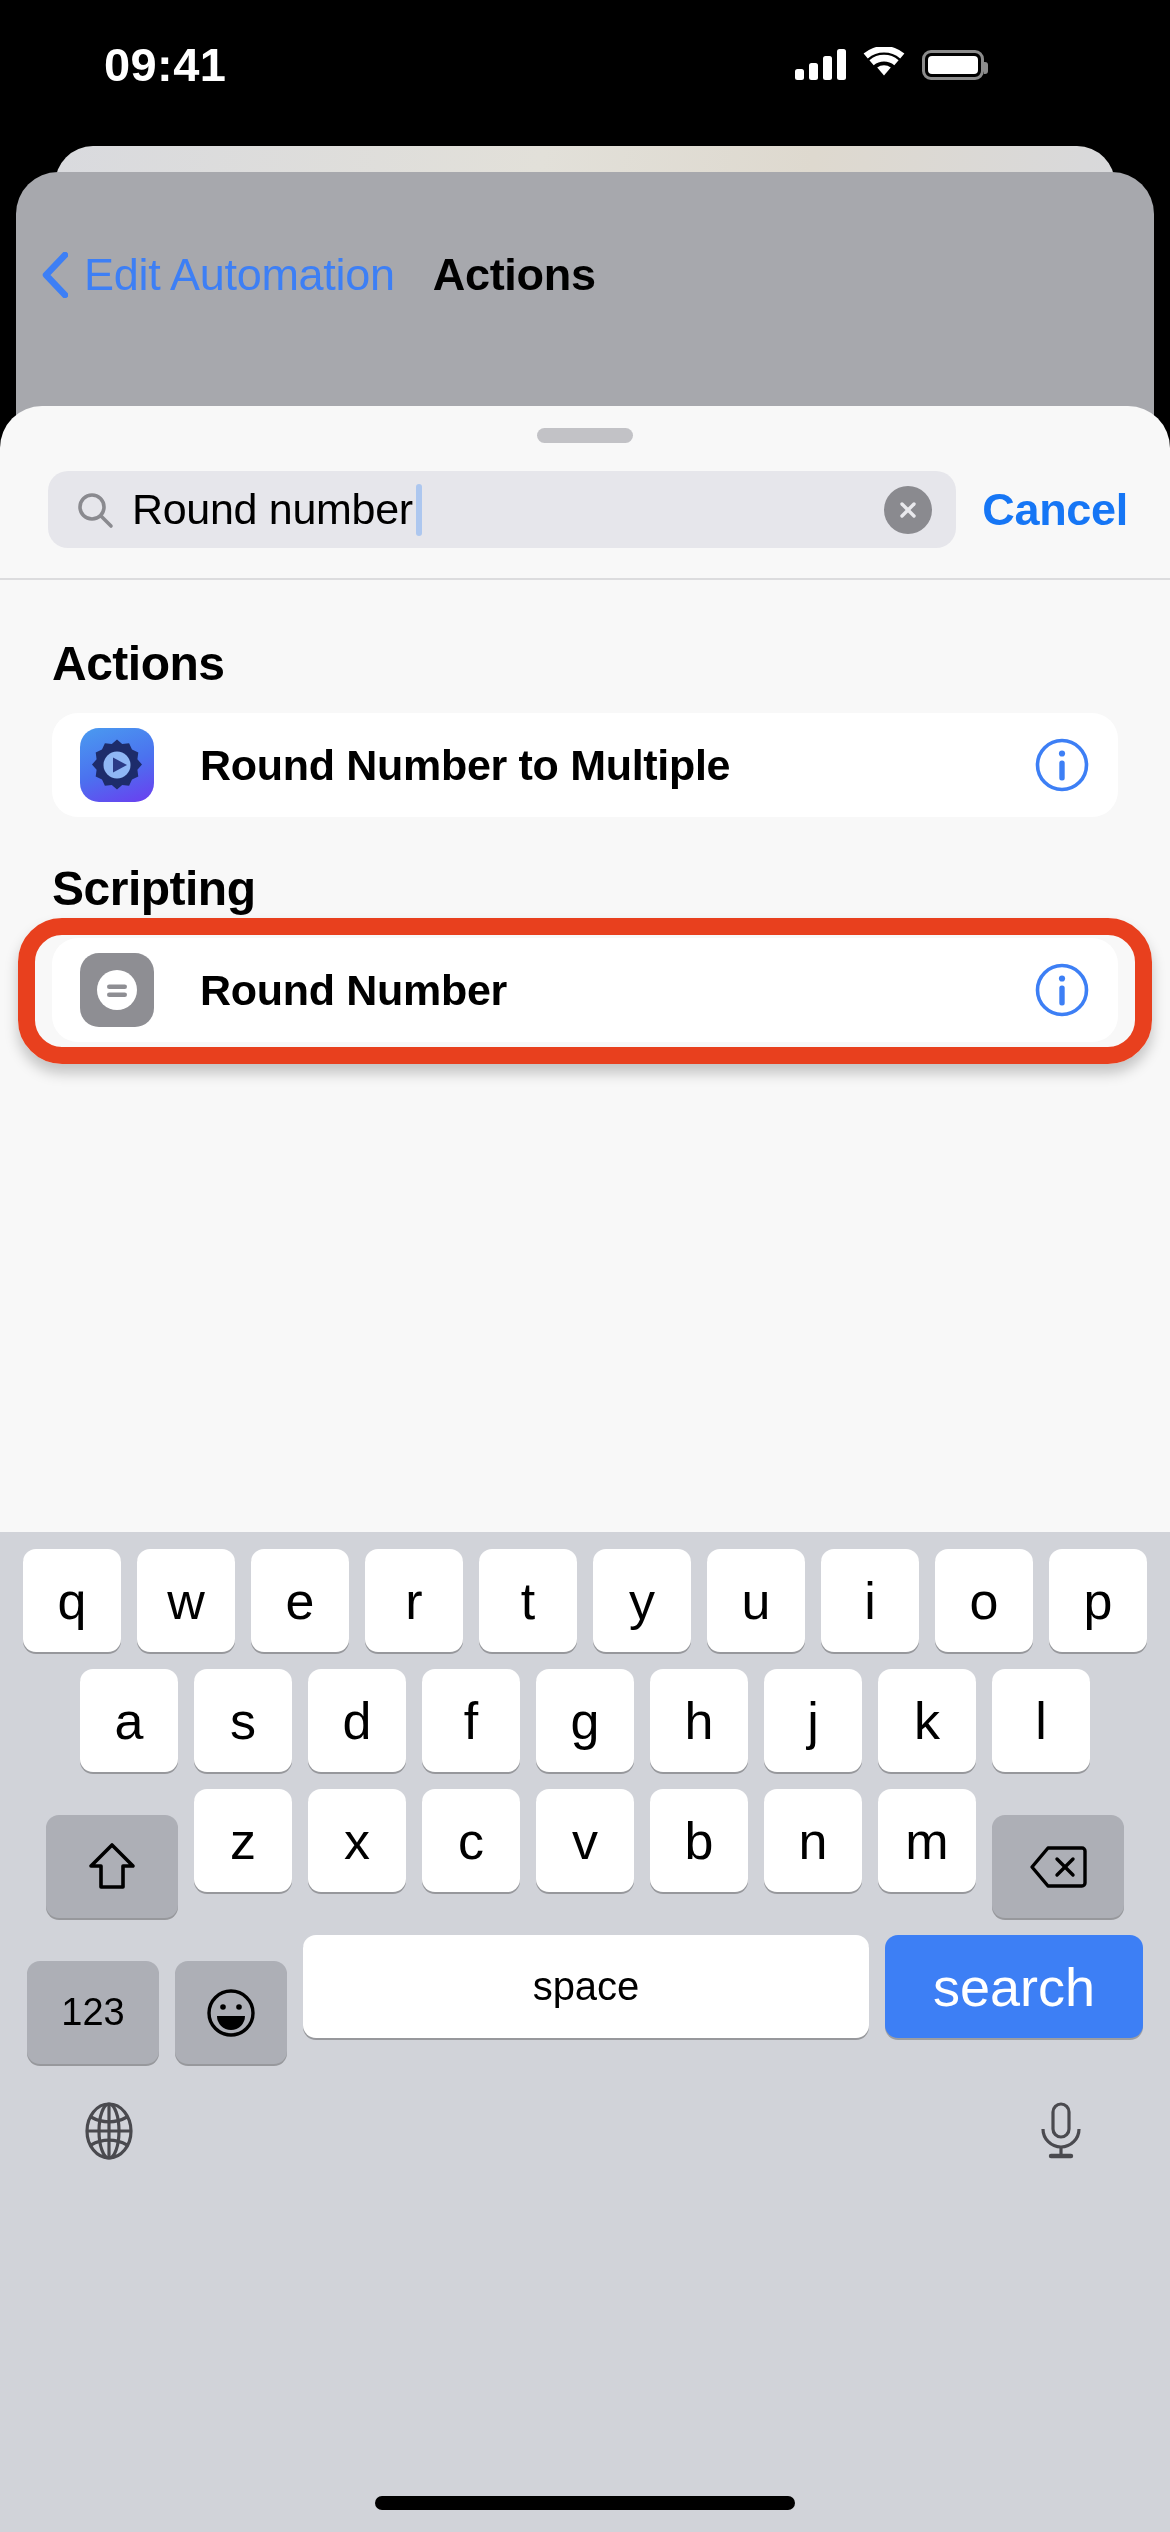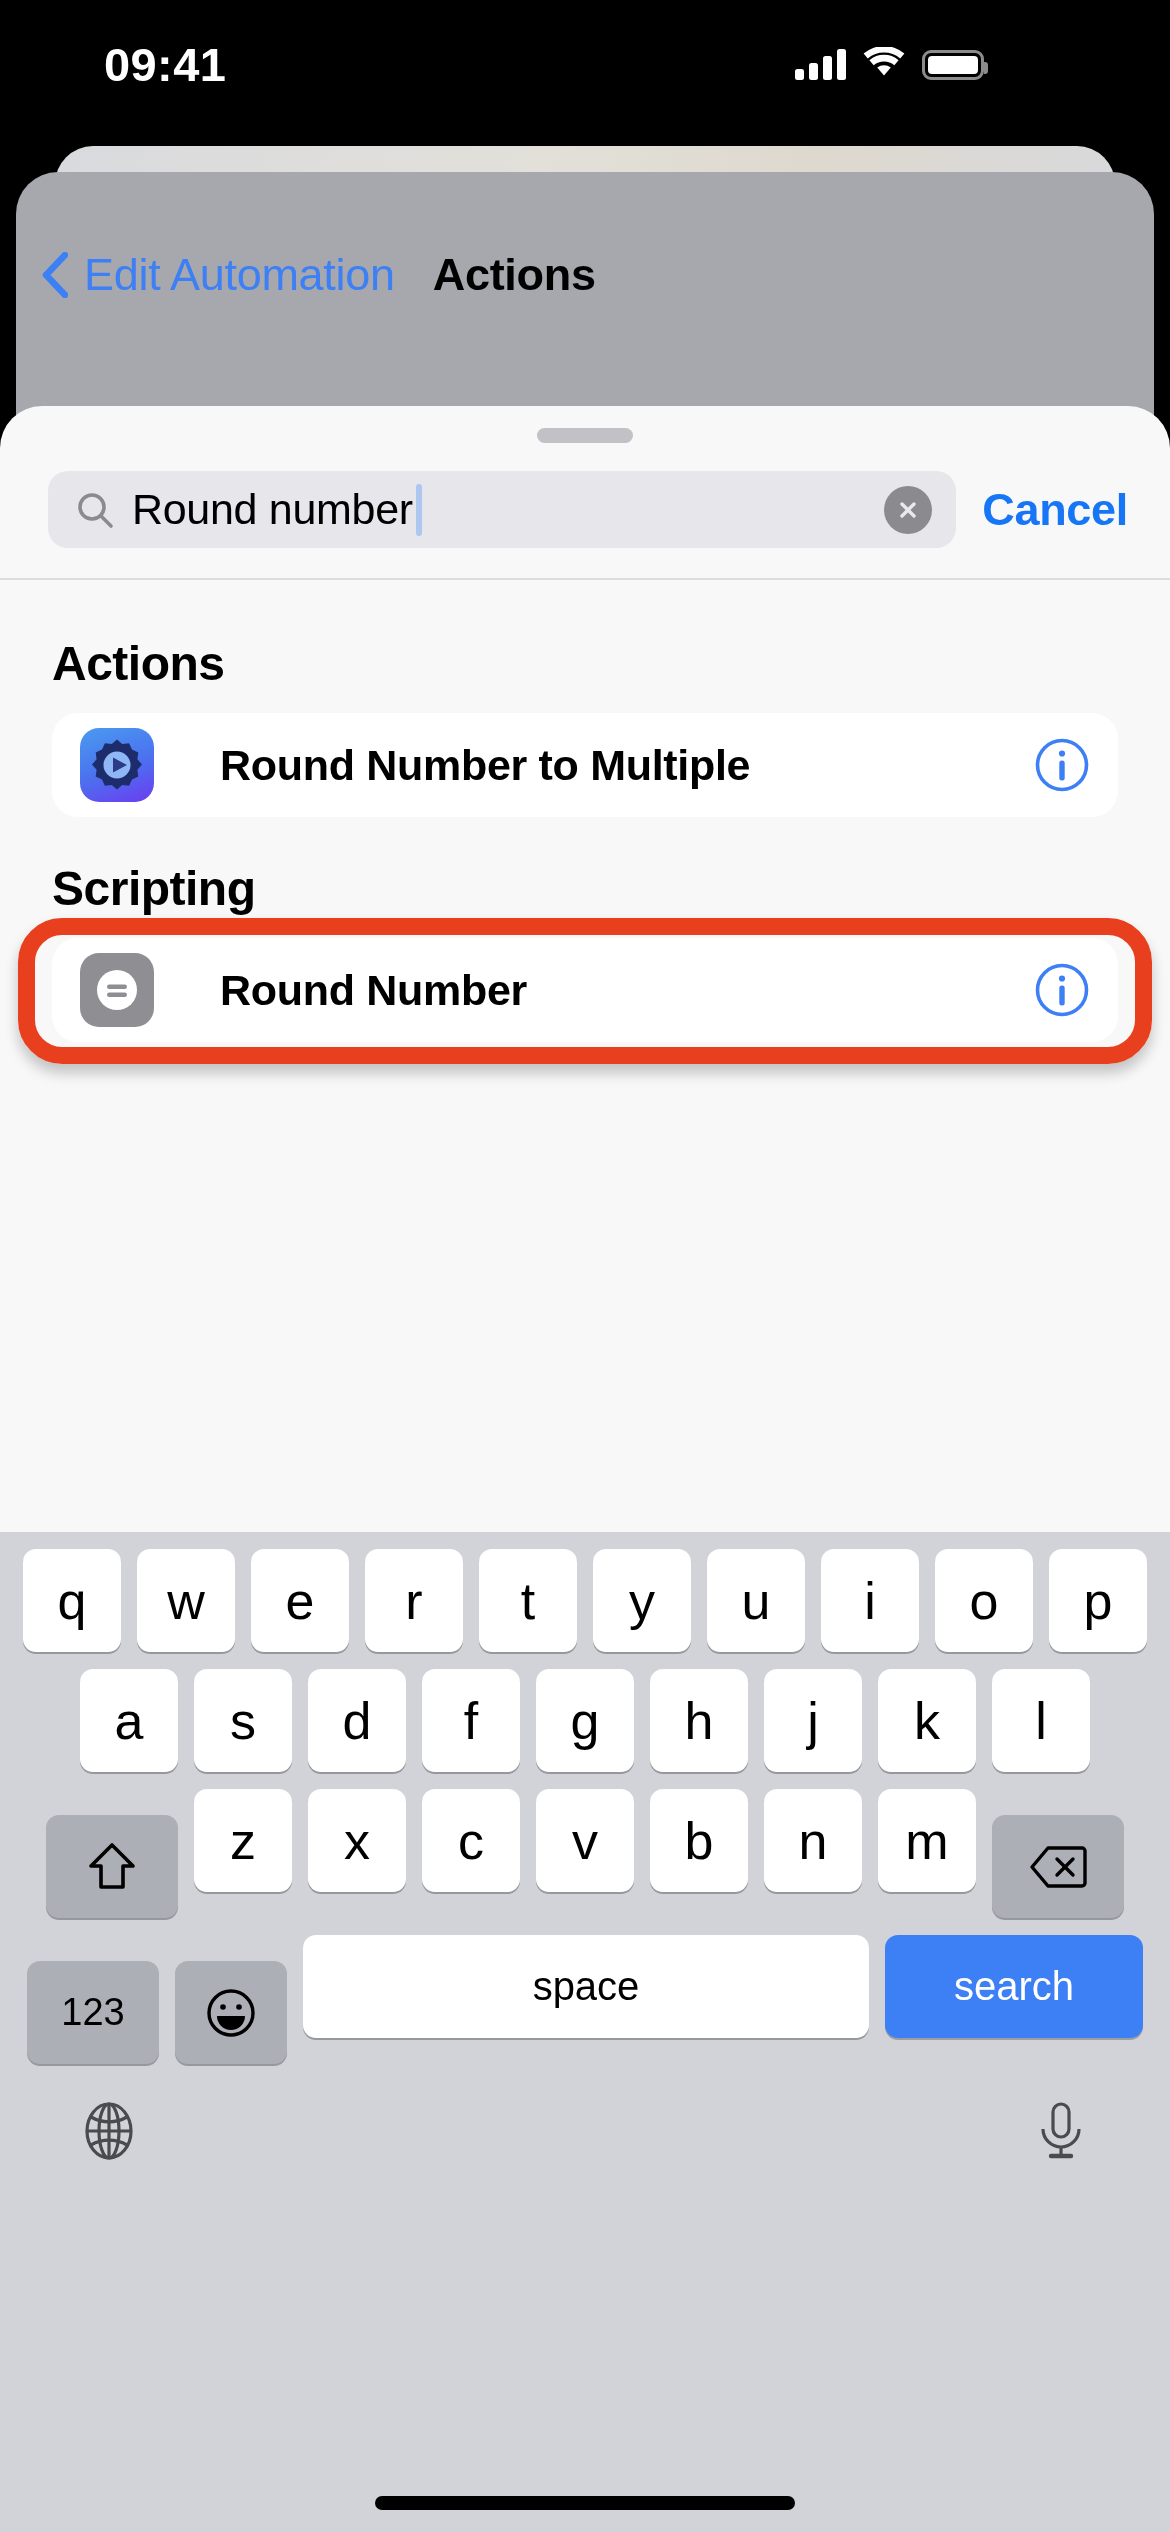--- a/index.html
+++ b/index.html
@@ -111,21 +111,21 @@
 
   
   .results { padding-top: 12px; }
   .section-header {
     font-size: 48px; font-weight: 700; color: #000; letter-spacing: -0.5px;
     padding: 44px 0 22px 52px;
   }
   .section-header.scripting { padding-top: 44px; }
   .result-card {
     margin: 0 52px; background: #fff; border-radius: 26px; height: 104px;
-    display: flex; align-items: center; padding: 0 28px 0 28px; gap: 20px;
+    display: flex; align-items: center; padding: 0 28px 0 28px;
   }
   .result-row-wrap { position: relative; }
 
   
   .highlight-ring {
     position: absolute; left: 18px; top: -20px; width: 1134px; height: 146px;
     border: 17px solid #e8401e; border-radius: 44px;
     box-shadow: 0 9px 14px rgba(0,0,0,0.22);
     pointer-events: none; z-index: 3;
   }
@@ -176,21 +176,21 @@
   .krow.r3 .key.letter { width: 98px; }
   .key.dark {
     background: #adafb6; box-shadow: 0 2px 0 rgba(0,0,0,0.28); margin-top: 26px;
   }
   .key.shift { width: 132px; }
   .key.delete { width: 132px; }
   .key.num123 { width: 132px; font-size: 38px; }
   .key.emoji { width: 112px; }
   .key.space { flex: 1; max-width: 566px; font-size: 40px; }
   .key.search {
-    width: 258px; background: #3d7ff5; color: #fff; font-size: 40px;
+    width: 258px; background: #3d7ff5; color: #fff; font-size: 54px;
     box-shadow: 0 2px 0 rgba(0,0,0,0.25);
   }
   .krow.r4 { padding-left: 16px; padding-right: 16px; }
   .krow.r3 { padding-left: 16px; padding-right: 16px; }
   .bottombar {
     display: flex; align-items: center; justify-content: space-between;
     padding: 36px 78px 0 78px;
   }
   .globe-icon, .mic-icon { width: 62px; height: 62px; }
   .globe-icon svg, .mic-icon svg { display: block; }

